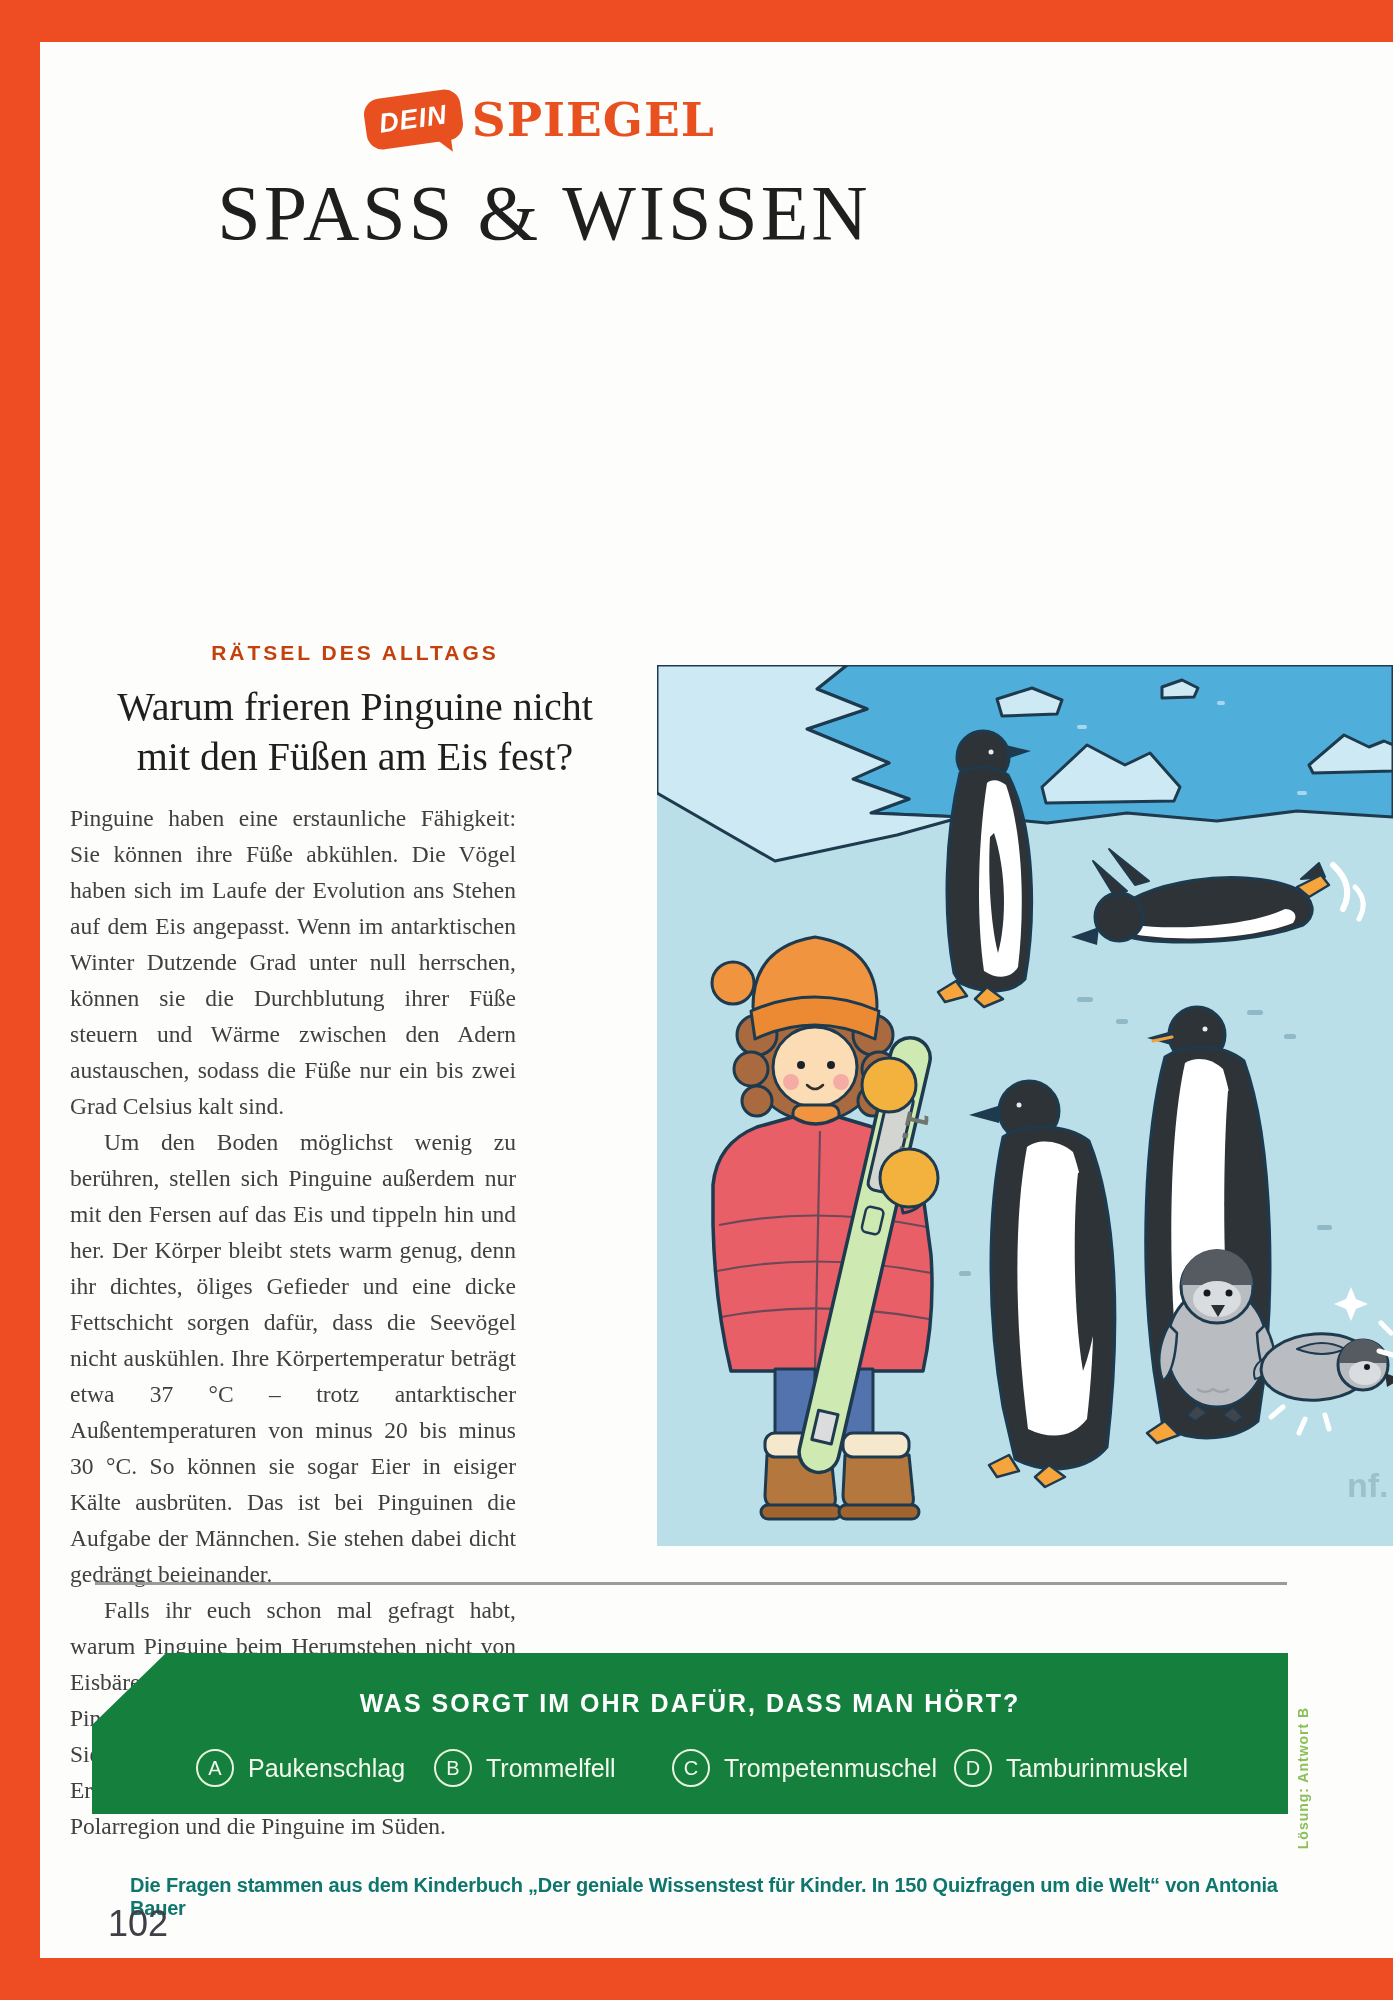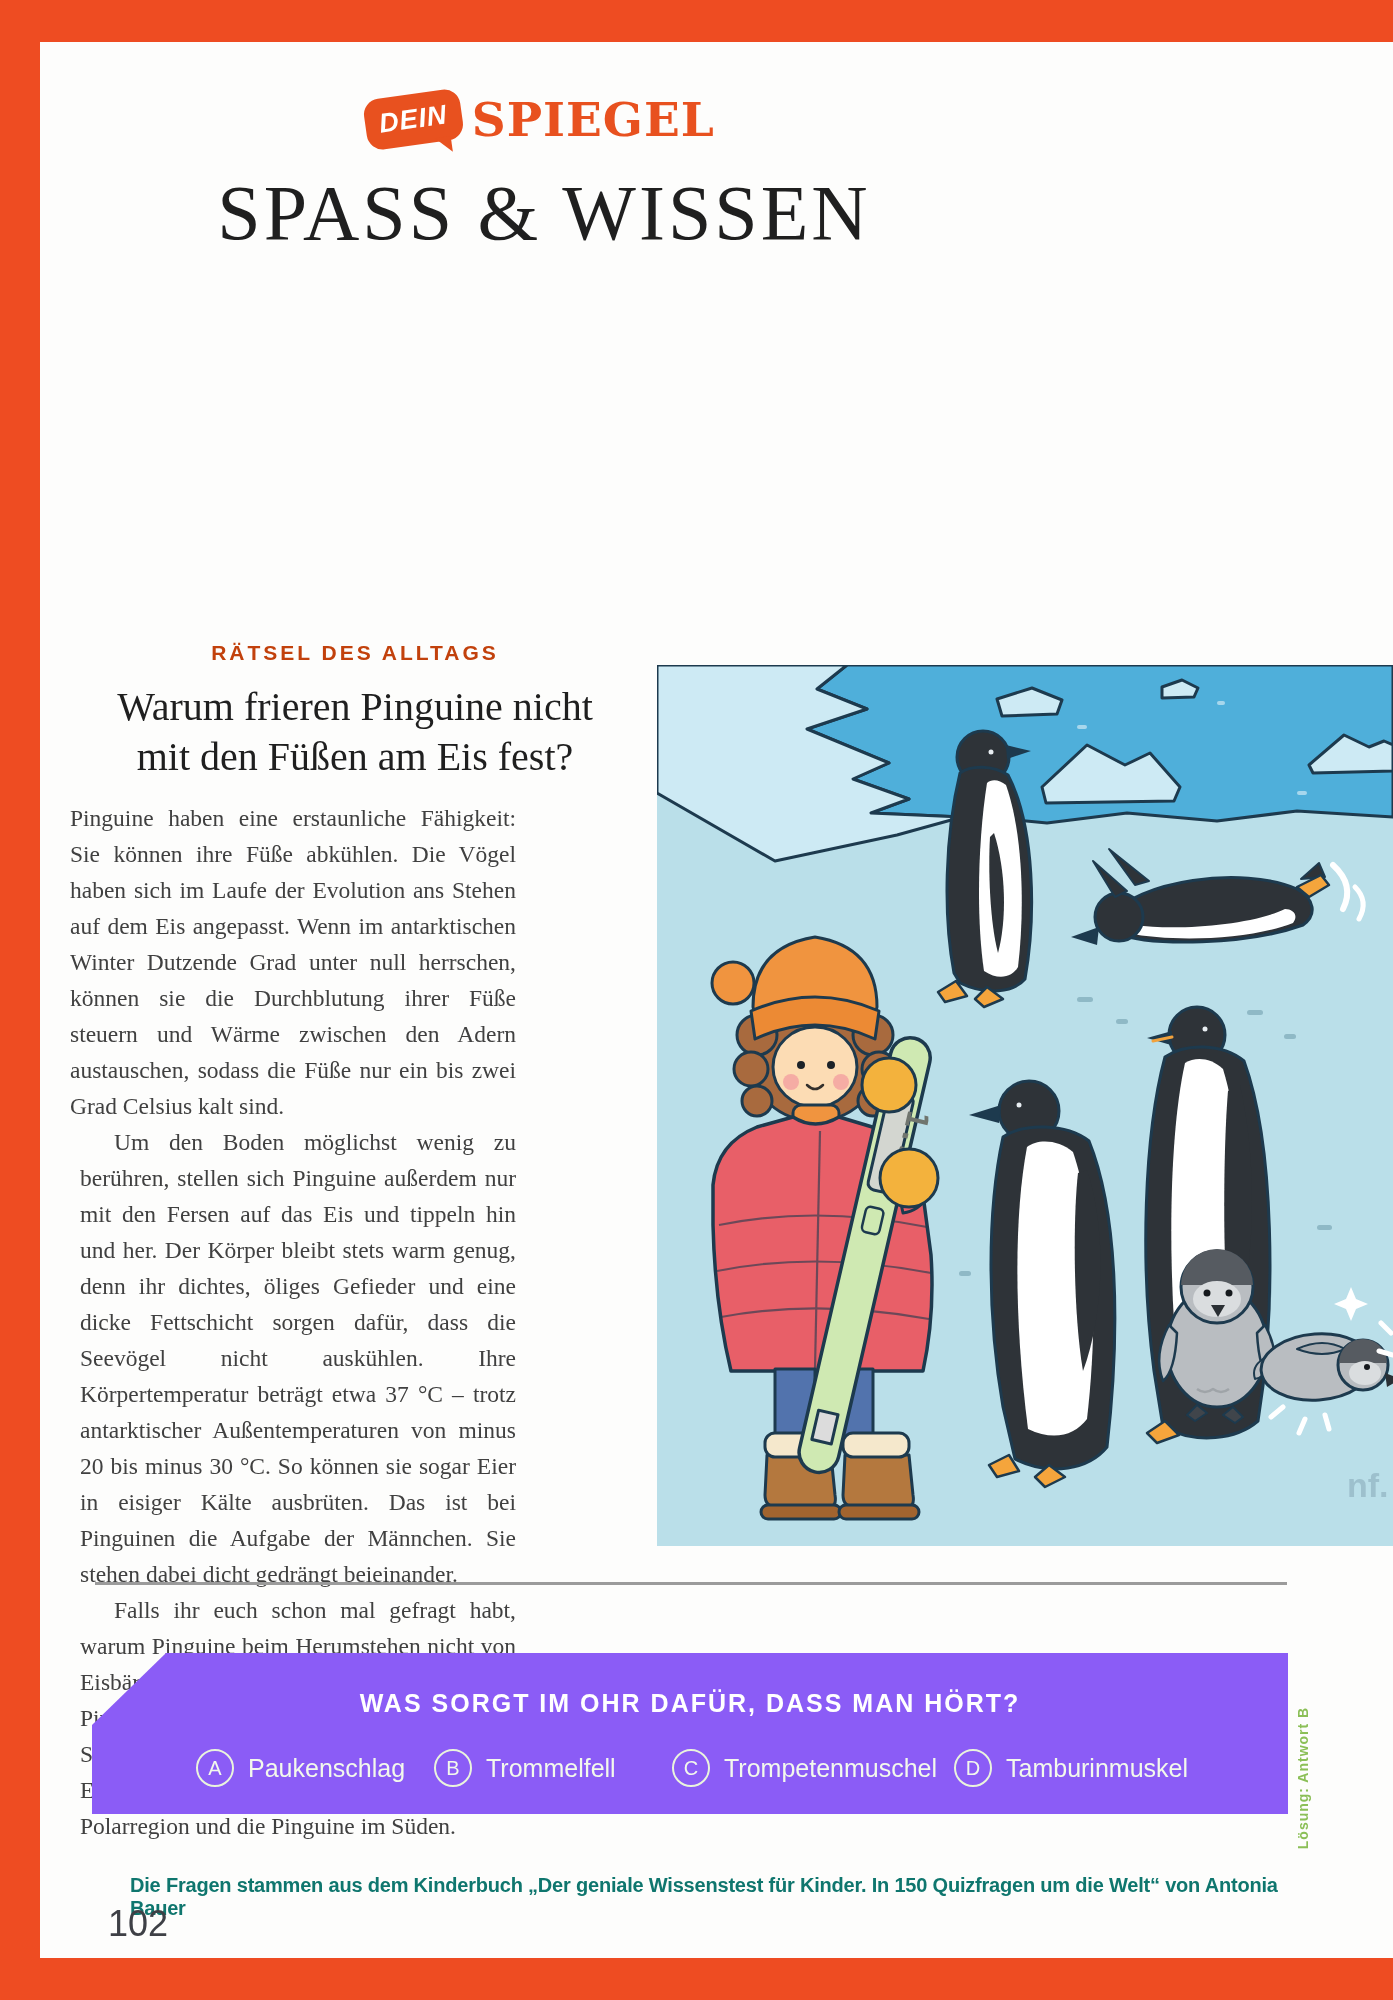--- a/index.html
+++ b/index.html
@@ -28,28 +28,28 @@
      letter-spacing:4.5px;line-height:37px;color:#3c3c3c;}
 
   
   .kicker{position:absolute;left:70px;top:641px;width:570px;text-align:center;
      font-size:21px;font-weight:bold;letter-spacing:3px;color:#c2410c;}
   .headline{position:absolute;left:70px;top:682px;width:570px;text-align:center;
      font-family:"Liberation Serif",serif;font-size:40px;line-height:50px;color:#1f1f1f;}
   .bodycol{position:absolute;left:70px;top:800px;width:446px;
      font-family:"Liberation Serif",serif;font-size:23.5px;line-height:36px;color:#404040;
      text-align:justify;hyphens:auto;}
-  .bodycol .para.indent{text-indent:34px;margin-left:10px;}
+  .bodycol .para.indent{text-indent:34px;}
 
   
   .illo{position:absolute;left:657px;top:665px;width:736px;height:881px;}
 
   
   .rule{position:absolute;left:95px;top:1582px;width:1192px;height:3px;background:#9b9b9b;}
-  .quizbox{position:absolute;left:92px;top:1653px;width:1196px;height:161px;background:#8b5cf6;
+  .quizbox{position:absolute;left:92px;top:1653px;width:1196px;height:161px;background:#15803d;
      clip-path:polygon(74px 0,100% 0,100% 100%,0 100%,0 72px);color:#fff;}
   .quiz-q{position:absolute;left:0;top:36px;width:100%;text-align:center;
      font-size:25px;font-weight:bold;letter-spacing:2px;}
   .quiz-opt{position:absolute;top:96px;display:flex;align-items:center;gap:14px;
      font-size:25px;color:#f3f9ec;}
   .opt-a{left:104px;} .opt-b{left:342px;} .opt-c{left:580px;} .opt-d{left:862px;}
   .opt-circle{display:inline-flex;align-items:center;justify-content:center;
      width:34px;height:34px;border:2.5px solid #eaf4dd;border-radius:50%;
      font-size:20px;color:#f3f9ec;}
   .solution{position:absolute;left:1303px;top:1778px;transform:translate(-50%,-50%) rotate(-90deg);

